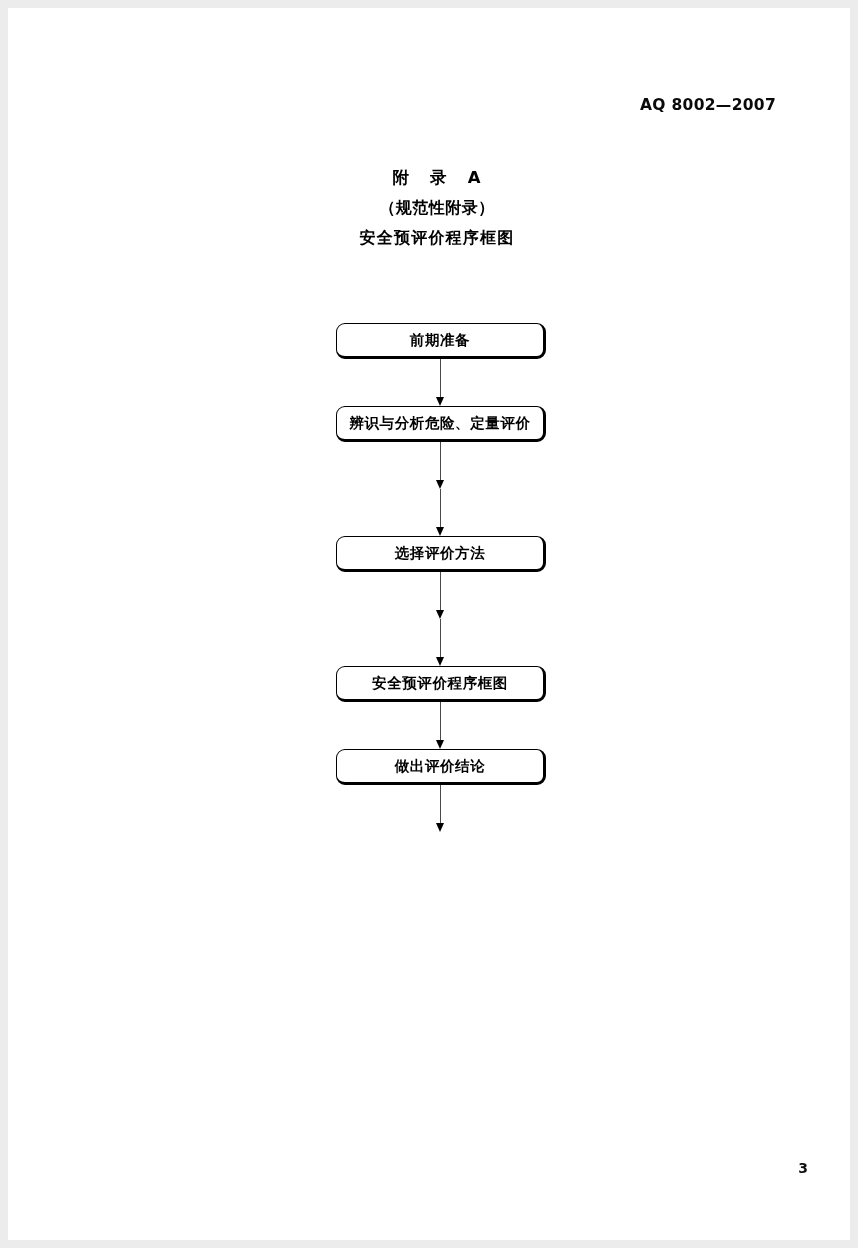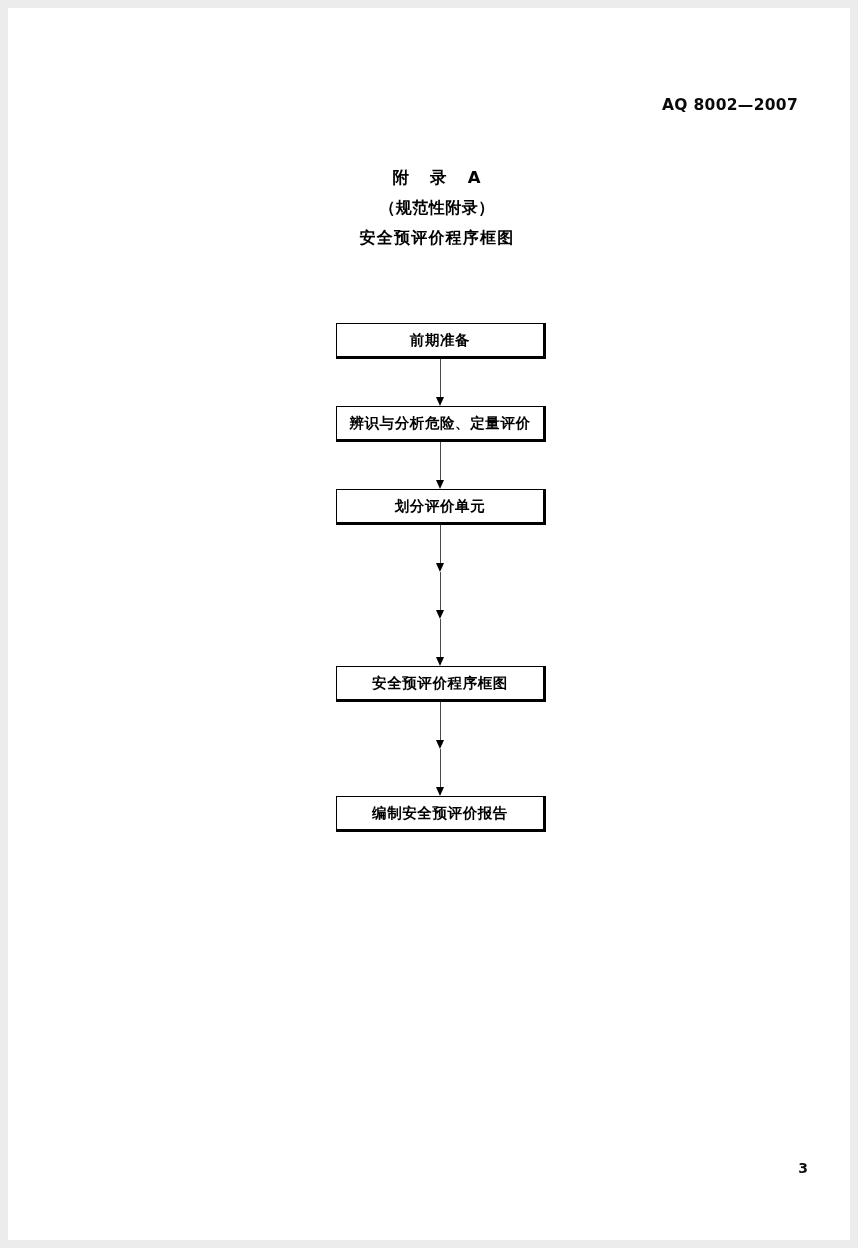--- a/index.html
+++ b/index.html
@@ -27,21 +27,21 @@
     left: 0;
     top: 0;
     width: 858px;
     height: 1248px;
     background: #ececec;
   }
 
   
   .doc-header {
     position: absolute;
-    right: 52px;
+    right: 74px;
     top: 88px;
     font-family: "DejaVu Sans", sans-serif;
     font-size: 15.5px;
     font-weight: bold;
     letter-spacing: 0.3px;
     color: #0a0a0a;
     white-space: nowrap;
   }
 
   
@@ -88,20 +88,21 @@
     height: 36px;
     box-sizing: border-box;
     background: #ffffff;
     border-top: 1.6px solid #000;
     border-left: 1.6px solid #000;
     border-right: 3px solid #000;
     border-bottom: 3px solid #000;
     display: flex;
     align-items: center;
     justify-content: center;
+    border-radius: 9px;
   }
   .flow-node-label {
     font-family: "DejaVu Sans", sans-serif;
     font-size: 14.5px;
     font-weight: bold;
     color: #000;
     letter-spacing: 0.6px;
     line-height: 1;
     white-space: nowrap;
   }
@@ -164,45 +165,45 @@
         <div class="stem"></div>
         <div class="arrowhead"></div>
       </div>
       <div class="flow-node">
         <span class="flow-node-label">辨识与分析危险、定量评价</span>
       </div>
       <div class="flow-connector">
         <div class="stem"></div>
         <div class="arrowhead"></div>
       </div>
-      <div class="flow-node">
-        <span class="flow-node-label">划分评价单元</span>
-      </div>
-      <div class="flow-connector">
-        <div class="stem"></div>
-        <div class="arrowhead"></div>
+      <div class="flow-connector">
+        <div class="stem"></div>
+        <div class="arrowhead"></div>
+      </div>
+      <div class="flow-node">
+        <span class="flow-node-label">选择评价方法</span>
       </div>
       <div class="flow-connector">
         <div class="stem"></div>
         <div class="arrowhead"></div>
       </div>
       <div class="flow-connector">
         <div class="stem"></div>
         <div class="arrowhead"></div>
       </div>
       <div class="flow-node">
         <span class="flow-node-label">安全预评价程序框图</span>
       </div>
       <div class="flow-connector">
         <div class="stem"></div>
         <div class="arrowhead"></div>
       </div>
-      <div class="flow-connector">
-        <div class="stem"></div>
-        <div class="arrowhead"></div>
-      </div>
-      <div class="flow-node">
-        <span class="flow-node-label">编制安全预评价报告</span>
+      <div class="flow-node">
+        <span class="flow-node-label">做出评价结论</span>
+      </div>
+      <div class="flow-connector">
+        <div class="stem"></div>
+        <div class="arrowhead"></div>
       </div>
     </div>
 
   <div class="folio">3</div>
 </div>
 
 </body></html>

